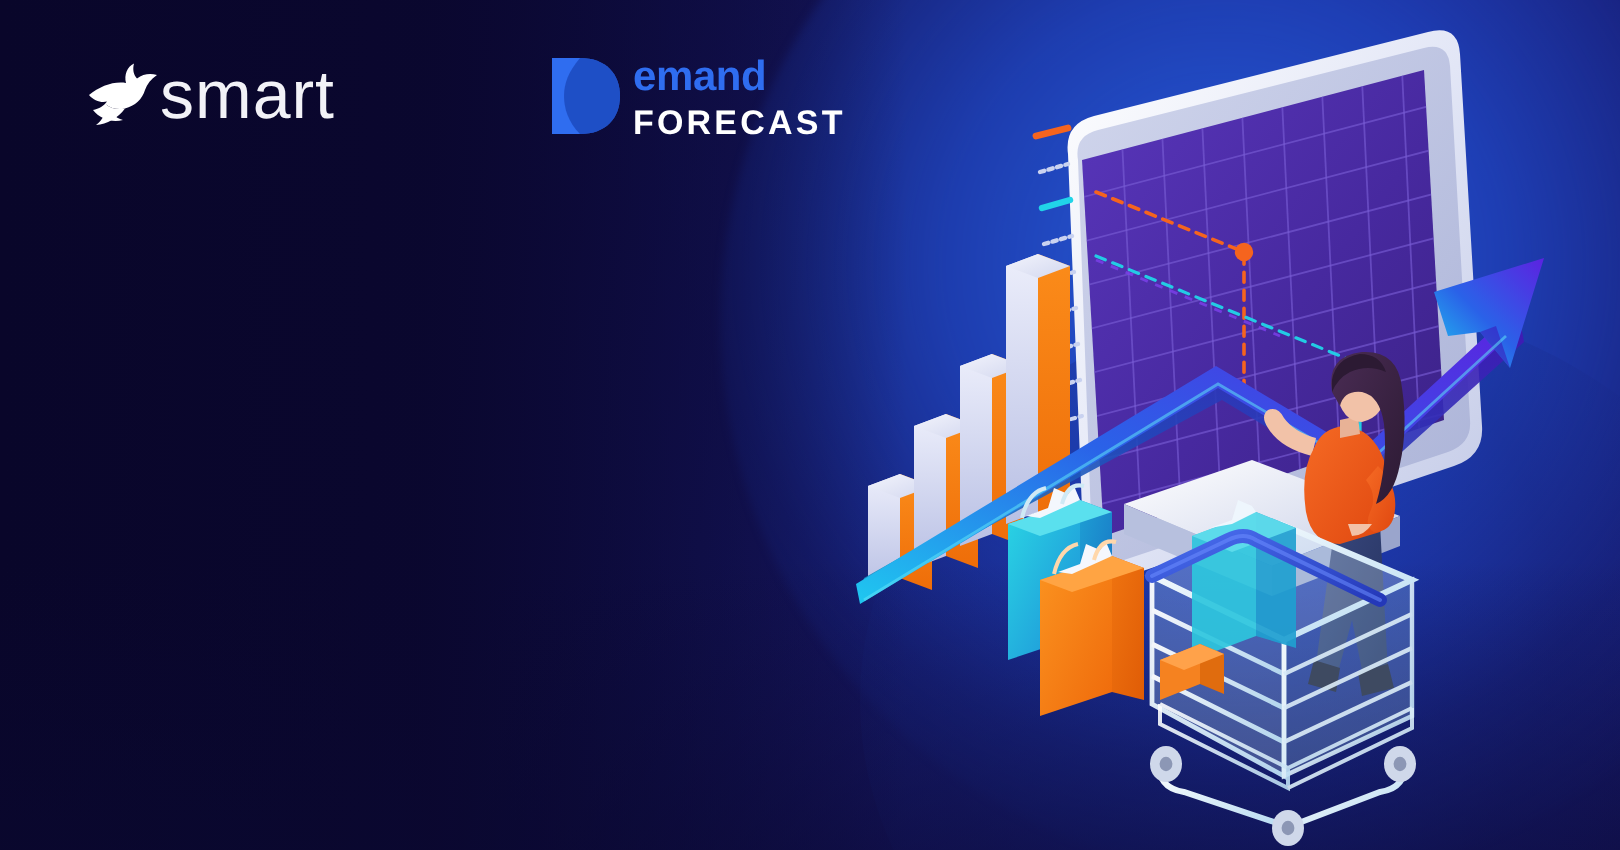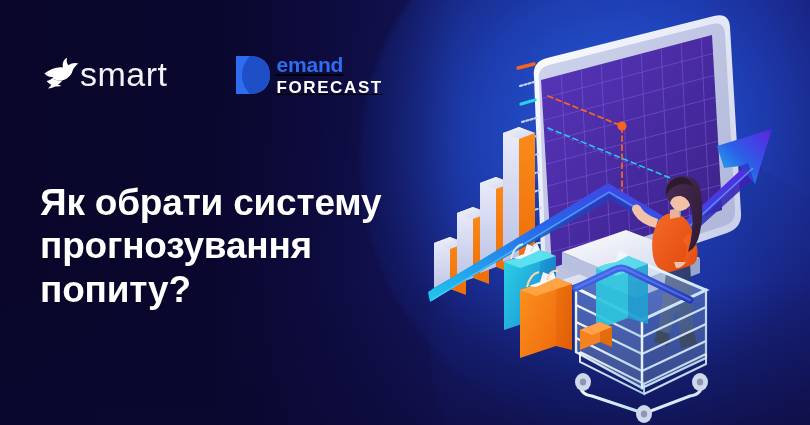--- a/index.html
+++ b/index.html
@@ -43,35 +43,35 @@
   }
   .bg-vignette-bottom {
     position: absolute;
     inset: 0;
     background: linear-gradient(0deg, rgba(10,8,48,0.55) 0%, rgba(10,8,48,0.0) 34%);
   }
 
   
   .logo-row {
     position: absolute;
-    left: 40px; top: 52px;
+    left: 40px; top: 26px;
     display: flex;
     align-items: center;
-    gap: 66px;
+    gap: 106px;
   }
   .logo-smart { display: flex; align-items: center; gap: 2px; }
   .logo-smart-word {
     color: #f2f2f7;
     font-size: 34px;
     font-weight: 300;
     letter-spacing: 0.5px;
     line-height: 1;
     margin-left: -2px;
   }
-  .logo-df { display: flex; align-items: flex-end; gap: 5px; text-decoration: underline; }
+  .logo-df { display: flex; align-items: center; gap: 5px; }
   .logo-df-text { display: flex; flex-direction: column; line-height: 1; padding-top: 2px; }
   .logo-df-emand {
     color: #2f6df0;
     font-size: 21px;
     font-weight: 700;
     letter-spacing: -0.2px;
   }
   .logo-df-forecast {
     color: #ffffff;
     font-size: 17px;
@@ -438,17 +438,14 @@
         <path d="M13,12 L17,12 C23,12 26,16 26,21 C26,26 23,30 17,30 L13,30 Z" fill="#0f1a4a" opacity="0.0"></path>
       </svg>
       <div class="logo-df-text">
         <span class="logo-df-emand">emand</span>
         <span class="logo-df-forecast">FORECAST</span>
       </div>
     </div>
 
   </div>
 
-  <h1 class="headline">Як обрати систему
-прогнозування
-попиту?</h1>
 
 </div>
 
 </body></html>

